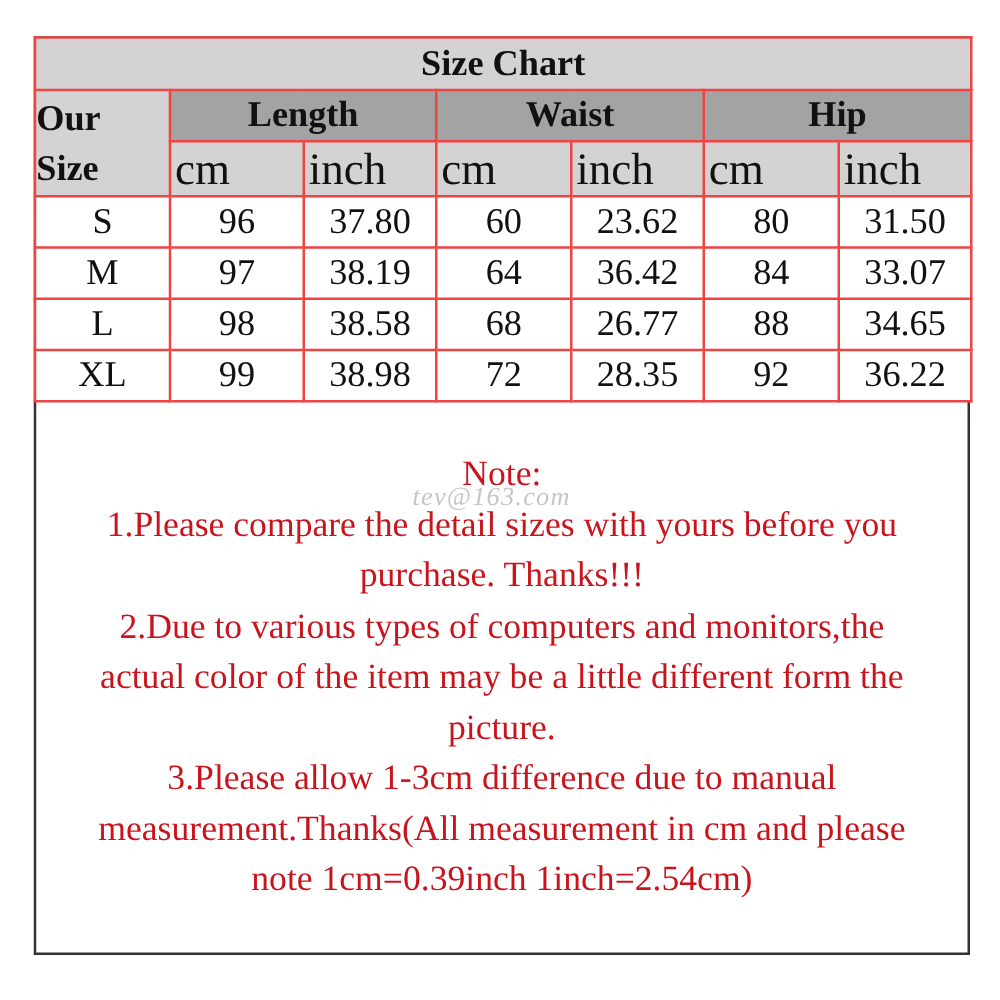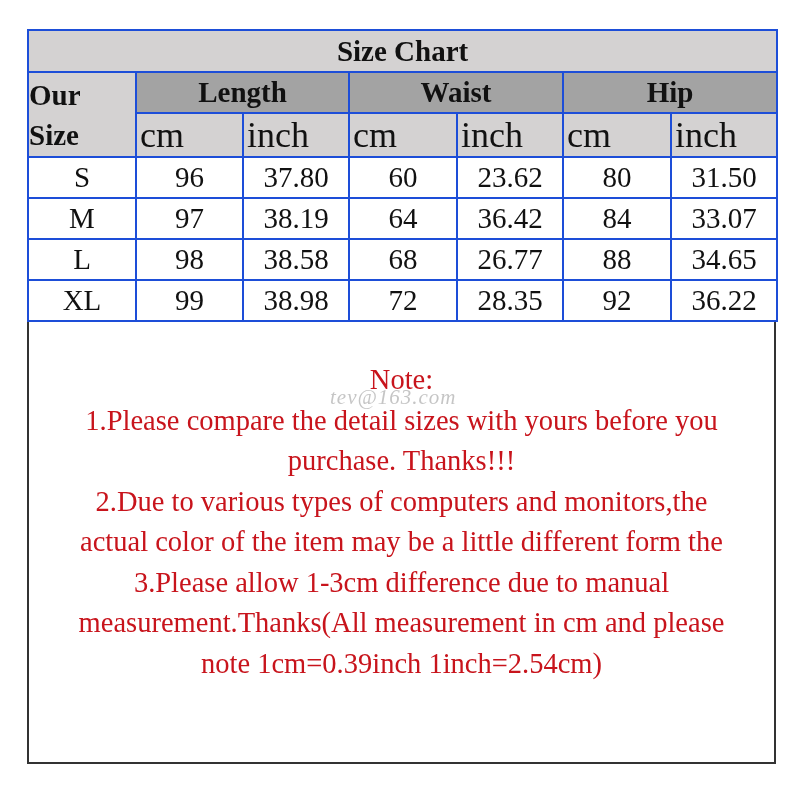--- a/index.html
+++ b/index.html
@@ -2,21 +2,21 @@
 <html><head>
   <meta charset="utf-8">
   <style>
     html, body { margin: 0; padding: 0; background: #ffffff; }
     body { width: 800px; height: 800px; position: relative; overflow: hidden;
            font-family: "Liberation Serif", "DejaVu Serif", serif; color: #111; }
     .frame { position: absolute; left: 27px; top: 29px; width: 749px; height: 735px;
              border: 2px solid #333; box-sizing: border-box; background: #fff; }
     table.size { position: absolute; left: 27px; top: 29px; border-collapse: collapse;
                  width: 749px; table-layout: fixed; }
-    table.size td { border: 2px solid #1d4ed8; padding: 0; box-sizing: border-box; }
+    table.size td { border: 2px solid #ef4444; padding: 0; box-sizing: border-box; }
     .title-cell { background: #d4d2d2; height: 42px; text-align: center;
                   font-weight: bold; font-size: 29px; }
     .hdr { background: #a3a3a3; height: 41px; font-weight: bold; font-size: 29px; text-align: center; }
     .sub { background: #d4d2d2; height: 41px; font-size: 36px; text-align: left; padding-left: 3px !important; }
     .oursize { background: #d4d2d2; font-weight: bold; font-size: 29px; text-align: left; line-height: 40px; }
     .cell { height: 41px; font-size: 29px; text-align: center; background: #fff; }
     .notes { position: absolute; left: 29px; top: 360px; width: 745px; text-align: center;
              color: #c8141c; font-size: 28.5px; line-height: 40.5px; }
     .notes p { margin: 0; }
     .watermark { position: absolute; left: 330px; top: 385px; font-family: Liberation Serif, serif;
@@ -97,18 +97,19 @@
   </tr>
 </tbody>
   </table>
 
 <div class="notes">
   <p>Note:</p>
   <p>1.Please compare the detail sizes with yours before you</p>
   <p>purchase. Thanks!!!</p>
   <p>2.Due to various types of computers and monitors,the</p>
   <p>actual color of the item may be a little different form the</p>
+  <p>picture.</p>
   <p>3.Please allow 1-3cm difference due to manual</p>
   <p>measurement.Thanks(All measurement in cm and please</p>
   <p>note 1cm=0.39inch 1inch=2.54cm)</p>
 </div>
 
 <div class="watermark">tev@163.com</div>
 
 </body></html>

